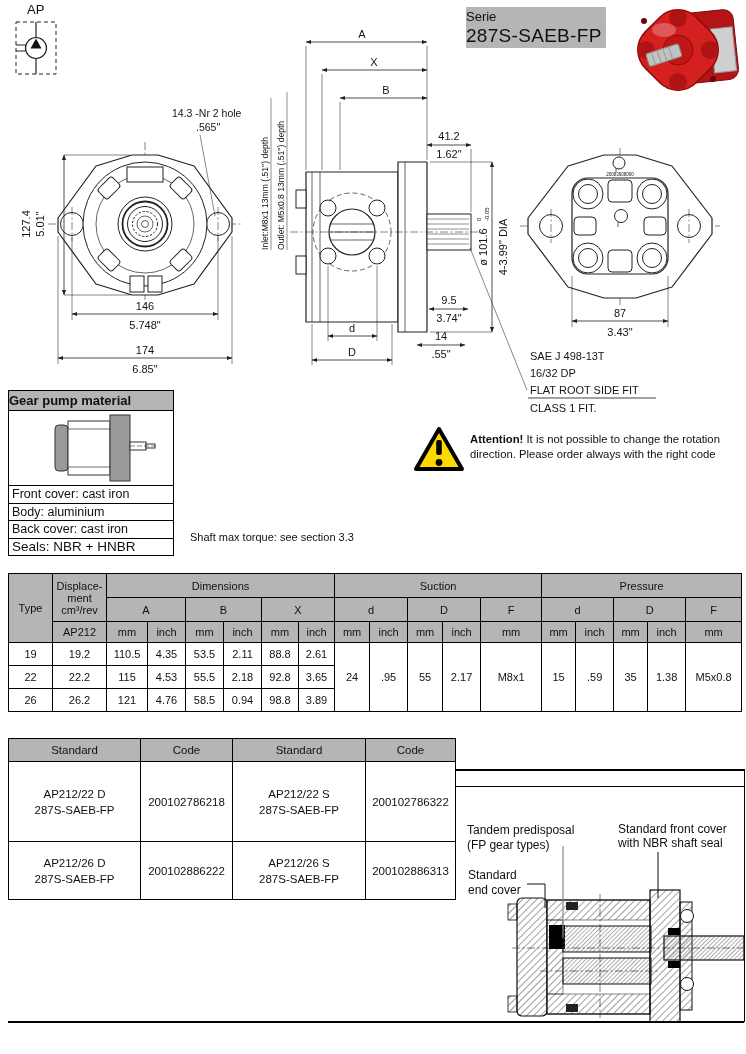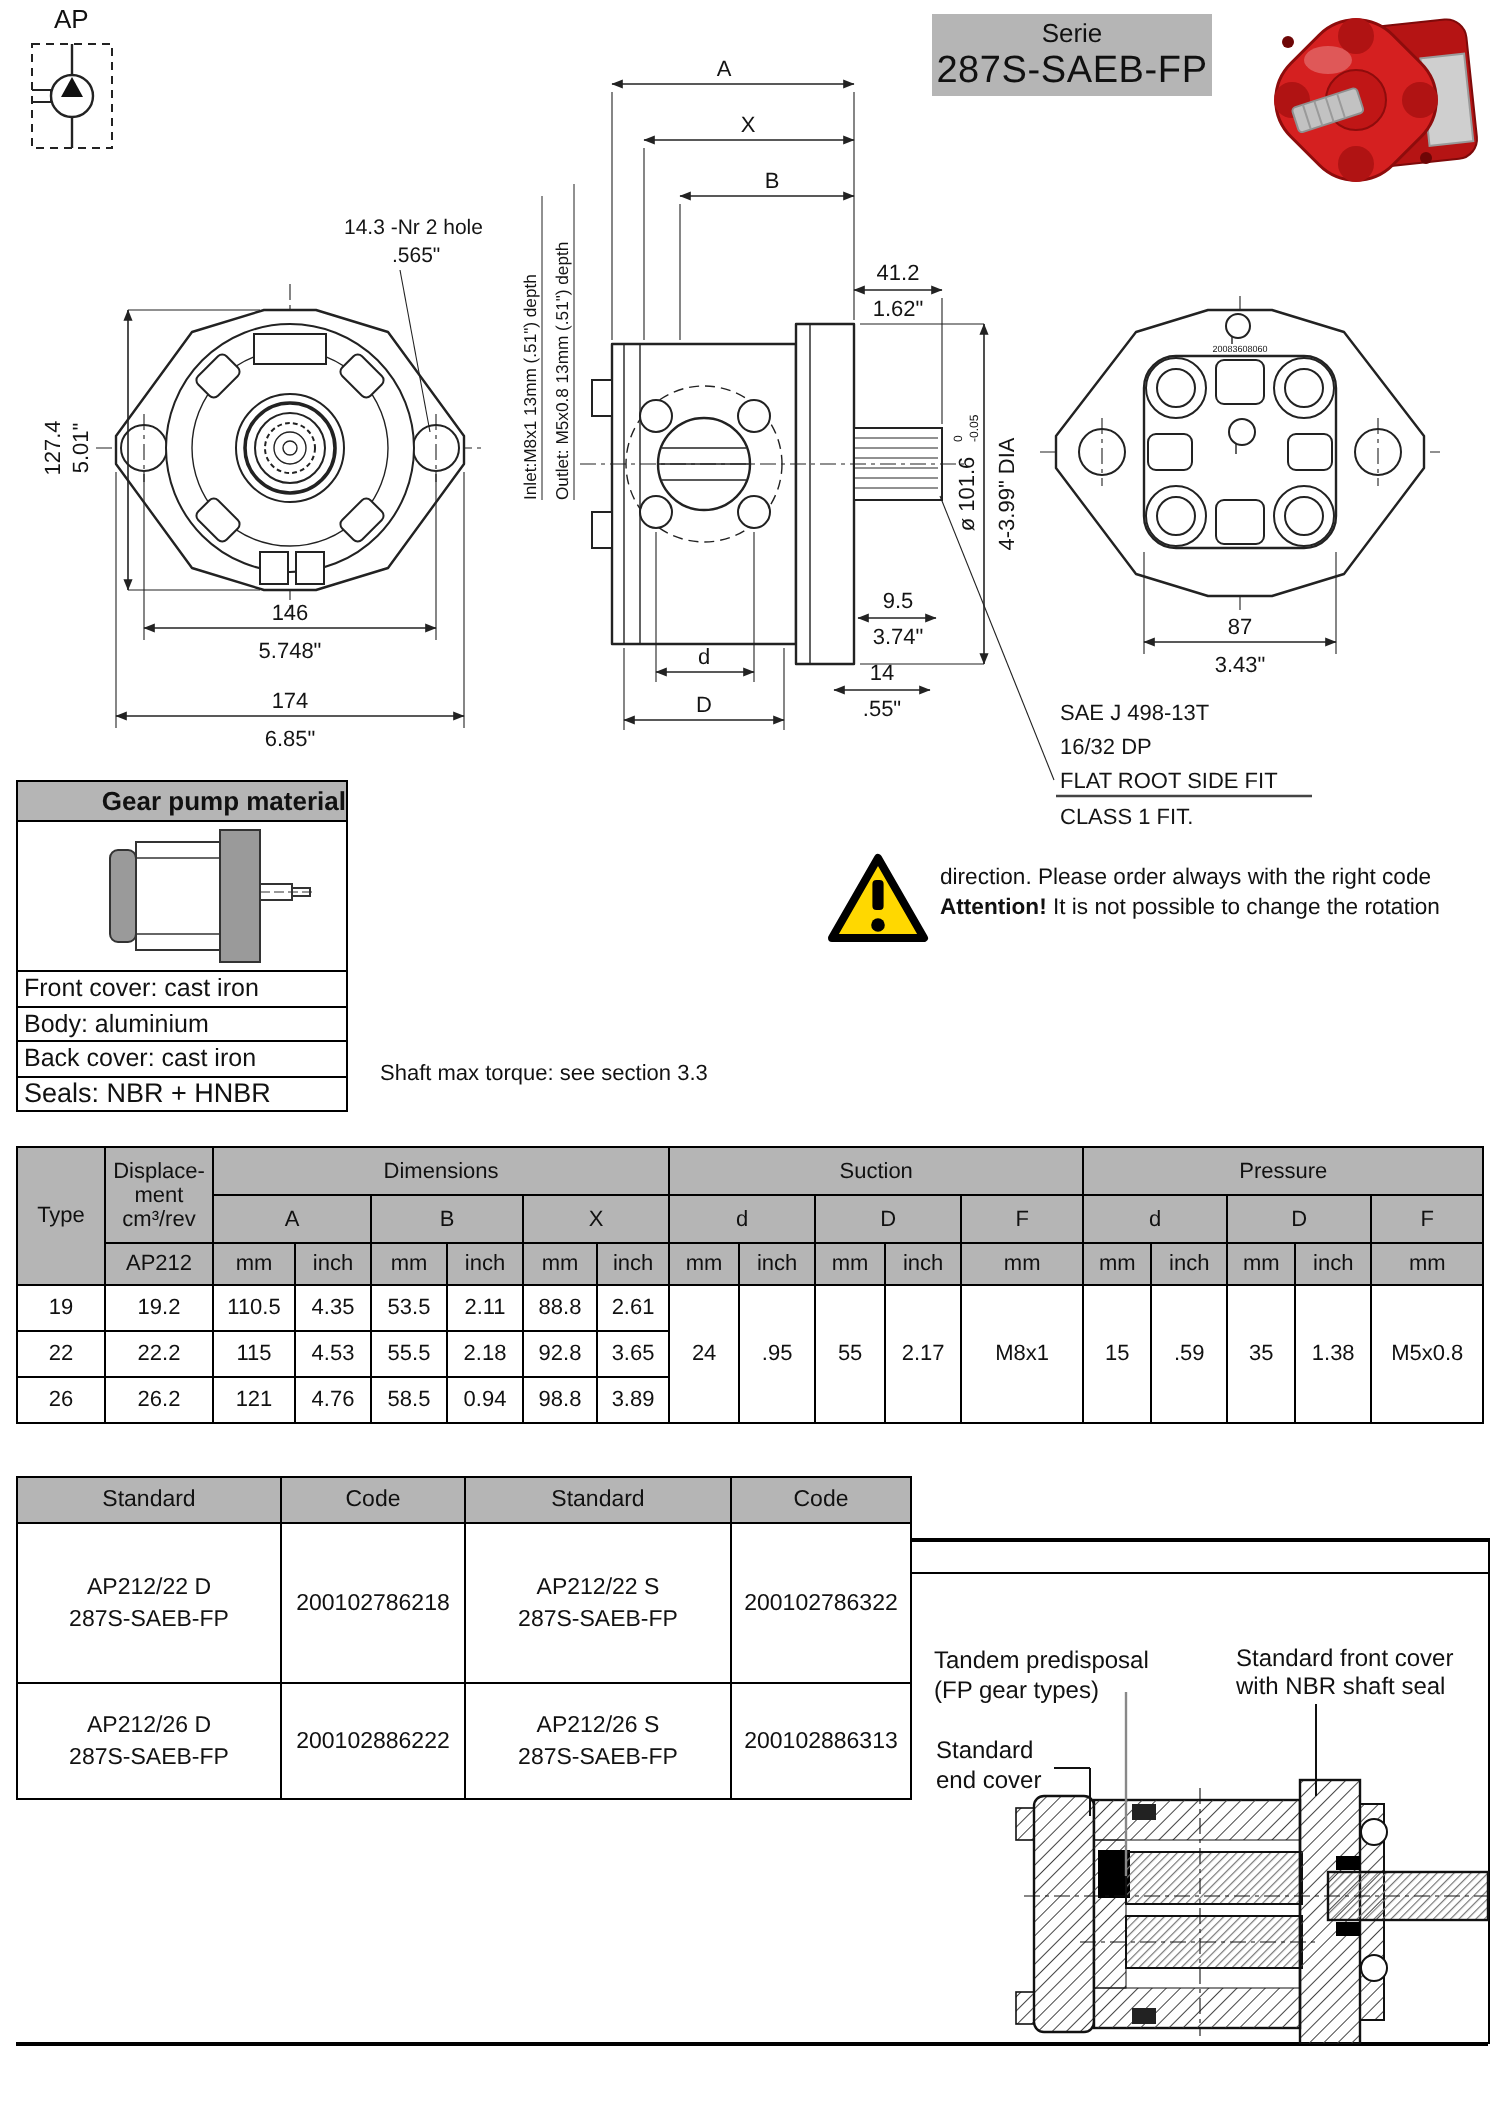--- a/index.html
+++ b/index.html
@@ -7,26 +7,26 @@
         font-family:"Liberation Sans",sans-serif;color:#111;overflow:hidden}
   .abs{position:absolute}
   svg text{font-family:"Liberation Sans",sans-serif;fill:#141414}
   .o12{fill:#fff;stroke:#222;stroke-width:1.2;stroke-linejoin:round}
   .o1{fill:#fff;stroke:#222;stroke-width:1}
   .o07{fill:none;stroke:#222;stroke-width:.7}
   .thin{stroke:#222;stroke-width:.55;fill:none}
   .cl{stroke:#222;stroke-width:.55;fill:none;stroke-dasharray:8 2.5 2 2.5}
   .dim{stroke:#222;stroke-width:.8;fill:none;marker-start:url(#arr);marker-end:url(#arr)}
   .dtx{font-size:11px;text-anchor:middle}
-  .serie-box{left:466px;top:7px;width:140px;height:41px;background:#b5b5b5;text-align:center}
+  .serie-box{left:466px;top:7px;width:140px;height:41px;background:#b5b5b5;text-align:left}
   .serie-box .l1{font-size:13px;line-height:16px;padding-top:2px}
   .serie-box .l2{font-size:19px;line-height:21px;letter-spacing:.3px}
   .ap-label{left:27px;top:2px;font-size:13px}
   .matbox{left:8px;top:390px;width:164px;border:1px solid #000;background:#fff}
-  .matbox .ttl{background:#b5b5b5;border-bottom:1px solid #000;text-align:right;
+  .matbox .ttl{background:#b5b5b5;border-bottom:1px solid #000;text-align:left;
                font-weight:bold;font-size:13px;line-height:19px;height:19px}
   .matbox .illo{height:74px;border-bottom:1px solid #000;position:relative}
   .matbox .mrow{font-size:12.5px;line-height:16.5px;height:16.5px;padding-left:3px;
                 border-bottom:1px solid #000;white-space:nowrap}
   .matbox .mrow:last-child{border-bottom:none}
   .note{font-size:11px;white-space:nowrap}
   .att-text{left:470px;top:432px;font-size:11.3px;line-height:15px;white-space:nowrap}
   table.grid{border-collapse:collapse;table-layout:fixed;background:#fff}
   table.grid th,table.grid td{border:1px solid #000;text-align:center;vertical-align:middle;
       padding:0;font-weight:400;overflow:hidden}
@@ -291,22 +291,22 @@
   </div>
 
   <div class="abs note" style="left:190px;top:531px">Shaft max torque: see section 3.3</div>
 
   <svg class="abs" style="left:413px;top:426px" width="52" height="46" viewBox="0 0 52 46">
     <path d="M26,3 L49,43 L3,43 Z" fill="#FFD800" stroke="#000" stroke-width="4" stroke-linejoin="round"></path>
     <rect x="23.2" y="14" width="5.6" height="15" rx="2" fill="#000"></rect>
     <circle cx="26" cy="36.5" r="3.4" fill="#000"></circle>
   </svg>
   <div class="abs att-text">
+    <div><b>Attention!</b><span> It is not possible to change the rotation</span></div>
     <div>direction.  Please order always with the right code</div>
-    <div><b>Attention!</b><span> It is not possible to change the rotation</span></div>
   </div>
 
   <table class="grid dimtbl abs" style="left:8px;top:573px;width:733px">
     <colgroup>
       <col style="width:44px">
         <col style="width:54px">
       <col style="width:41px">
         <col style="width:38px">
         <col style="width:38px">
         <col style="width:38px">

